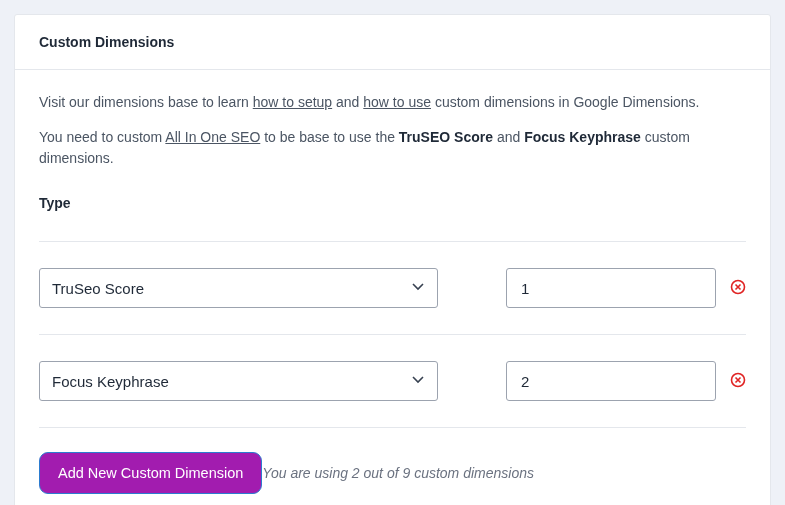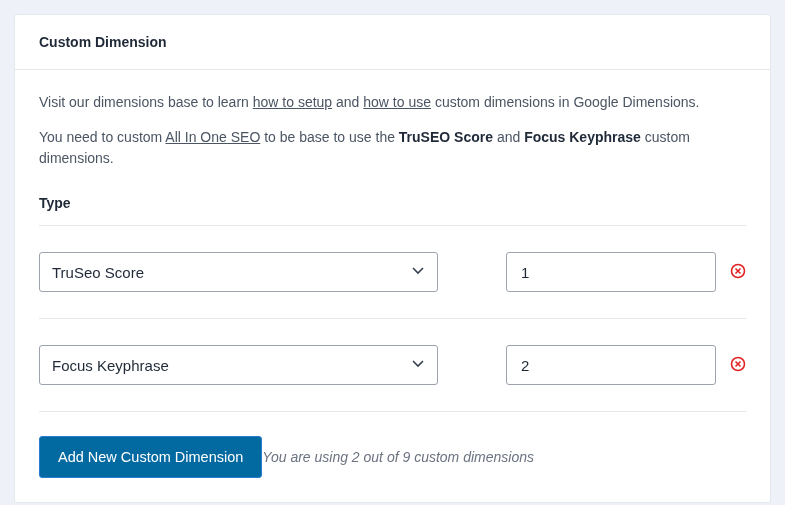--- a/index.html
+++ b/index.html
@@ -36,21 +36,21 @@
     .intro-text a {
       color: #4b5563;
       text-decoration: underline;
     }
     .intro-text strong {
       color: #1f2937;
       font-weight: 700;
     }
     .table-header {
       display: flex;
-      padding: 12px 0 14px;
+      padding: 12px 0 30px;
       border-bottom: 1px solid #e4e7ec;
     }
     .table-header .col-label {
       font-weight: 700;
       color: #1f2937;
       font-size: 14px;
     }
     .col-type { width: 468px; }
     .col-id { width: 210px; }
     .row {
@@ -101,40 +101,40 @@
       align-items: center;
       justify-content: flex-end;
       width: 30px;
     }
     .footer-row {
       display: flex;
       align-items: center;
       padding-top: 24px;
     }
     .btn-primary {
-      background: #0369a1;
+      background: #a21caf;
       border: 1px solid #2b7ccf;
       color: #fff;
       font-size: 14.5px;
       padding: 12px 18px;
-      border-radius: 3px;
+      border-radius: 9px;
       cursor: pointer;
     }
     .usage-text {
       font-style: italic;
       color: #6b7280;
       font-size: 14px;
     }
   </style>
 </head>
 <body>
 
 <div class="panel">
   <div class="panel-header">
-    <h2>Custom Dimension</h2>
+    <h2>Custom Dimensions</h2>
   </div>
   <div class="panel-body">
 
     <p class="intro-text">
       <span>Visit our dimensions base to learn </span><a href="#">how to setup</a><span> and </span><a href="#">how to use</a><span> custom dimensions in Google Dimensions.</span>
     </p>
 
     <p class="intro-text">
       <span>You need to custom </span><a href="#">All In One SEO</a><span> to be base to use the </span><strong>TruSEO Score</strong><span> and </span><strong>Focus Keyphrase</strong><span> custom dimensions.</span>
     </p>

